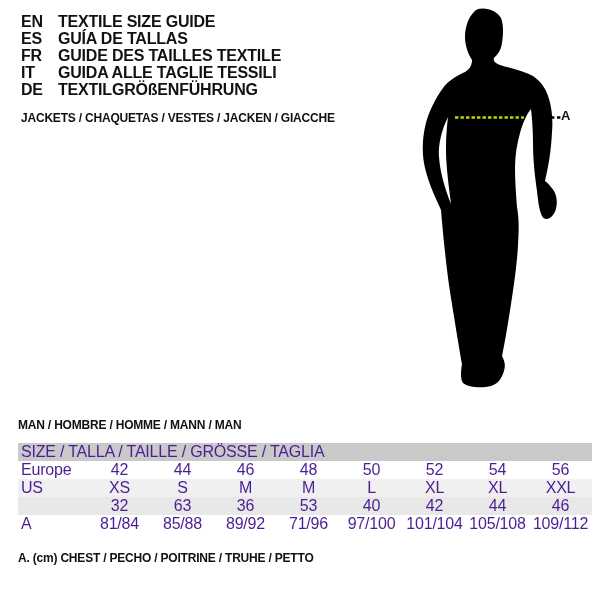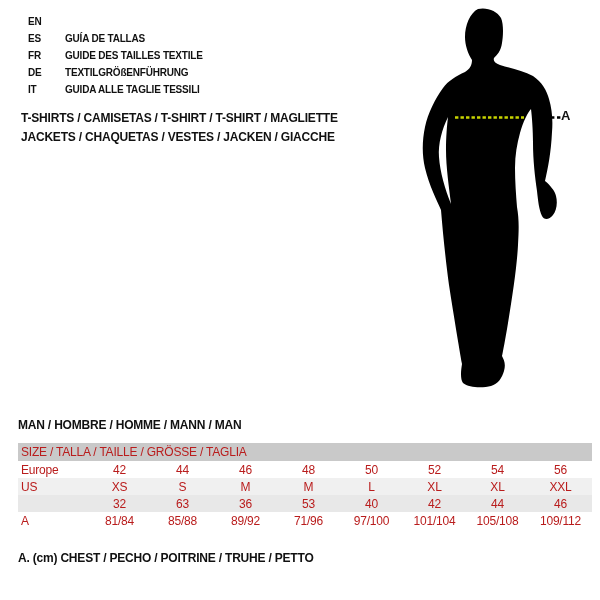--- a/index.html
+++ b/index.html
@@ -4,77 +4,77 @@
 <style>
   html,body{margin:0;padding:0;}
   body{
     width:600px;height:600px;background:#ffffff;position:relative;
     font-family:"Liberation Sans",sans-serif;color:#111;overflow:hidden;
   }
   .abs{position:absolute;}
 
   
   .lang-block{left:21px;top:13px;}
-  .lang-row{display:flex;line-height:17px;font-size:10px;font-weight:bold;letter-spacing:-0.2px;margin-left:7px;}
+  .lang-row{display:flex;line-height:17px;font-size:16px;font-weight:bold;letter-spacing:-0.2px;}
   .lang-code{width:37px;}
   .lang-label{white-space:nowrap;}
 
   
   .cat-block{left:21px;top:109px;}
   .cat-line{font-size:12px;font-weight:bold;line-height:19px;letter-spacing:-0.2px;white-space:nowrap;}
 
   
   .figure-svg{left:415px;top:5px;}
   .measure-label{left:561px;top:108px;font-size:13px;font-weight:bold;letter-spacing:-0.2px;}
 
   
   .section-heading{left:18px;top:418px;font-size:12px;font-weight:bold;letter-spacing:-0.2px;white-space:nowrap;}
 
   
   .size-table-wrap{left:18px;top:443px;width:574px;}
   table.size-table{border-collapse:collapse;width:574px;table-layout:fixed;
-    font-size:12px;letter-spacing:-0.2px;color:#b91c1c;}
+    font-size:16px;letter-spacing:-0.2px;color:#4c1d95;}
   table.size-table td{padding:0;height:17px;text-align:center;vertical-align:middle;}
   table.size-table td.rowlabel{text-align:left;padding-left:3px;}
   tr.thead td{background:#c9c9c9;text-align:left;padding-left:3px;height:18px;}
   tr.r0 td{background:#ffffff;}
   tr.r1 td{background:#f0f0f0;margin-top:12px;}
   tr.r2 td{background:#e8e8e8;}
   tr.r3 td{background:#ffffff;}
 
   
   .footnote{left:18px;top:551px;font-size:12px;font-weight:bold;letter-spacing:-0.2px;white-space:nowrap;}
 </style>
 </head>
 <body>
 
 <div class="abs lang-block">
   <div class="lang-row">
     <span class="lang-code">EN</span>
+    <span class="lang-label">TEXTILE SIZE GUIDE</span>
   </div>
   <div class="lang-row">
     <span class="lang-code">ES</span>
     <span class="lang-label">GUÍA DE TALLAS</span>
   </div>
   <div class="lang-row">
     <span class="lang-code">FR</span>
     <span class="lang-label">GUIDE DES TAILLES TEXTILE</span>
   </div>
   <div class="lang-row">
+    <span class="lang-code">IT</span>
+    <span class="lang-label">GUIDA ALLE TAGLIE TESSILI</span>
+  </div>
+  <div class="lang-row">
     <span class="lang-code">DE</span>
     <span class="lang-label">TEXTILGRÖßENFÜHRUNG</span>
-  </div>
-  <div class="lang-row">
-    <span class="lang-code">IT</span>
-    <span class="lang-label">GUIDA ALLE TAGLIE TESSILI</span>
   </div>
 </div>
 
 <div class="abs cat-block">
-  <div class="cat-line">T-SHIRTS / CAMISETAS / T-SHIRT / T-SHIRT / MAGLIETTE</div>
   <div class="cat-line">JACKETS / CHAQUETAS / VESTES / JACKEN / GIACCHE</div>
 </div>
 
 <svg class="abs figure-svg" width="150" height="390" viewBox="0 0 150 390" xmlns="http://www.w3.org/2000/svg">
   <path d="M63,4
            C72,2 82,6 86,13
            C89,20 88,32 87,38
            C86,46 82,50 79,53
            C78,56 80,58 85,60
            C95,63 108,66 118,71

